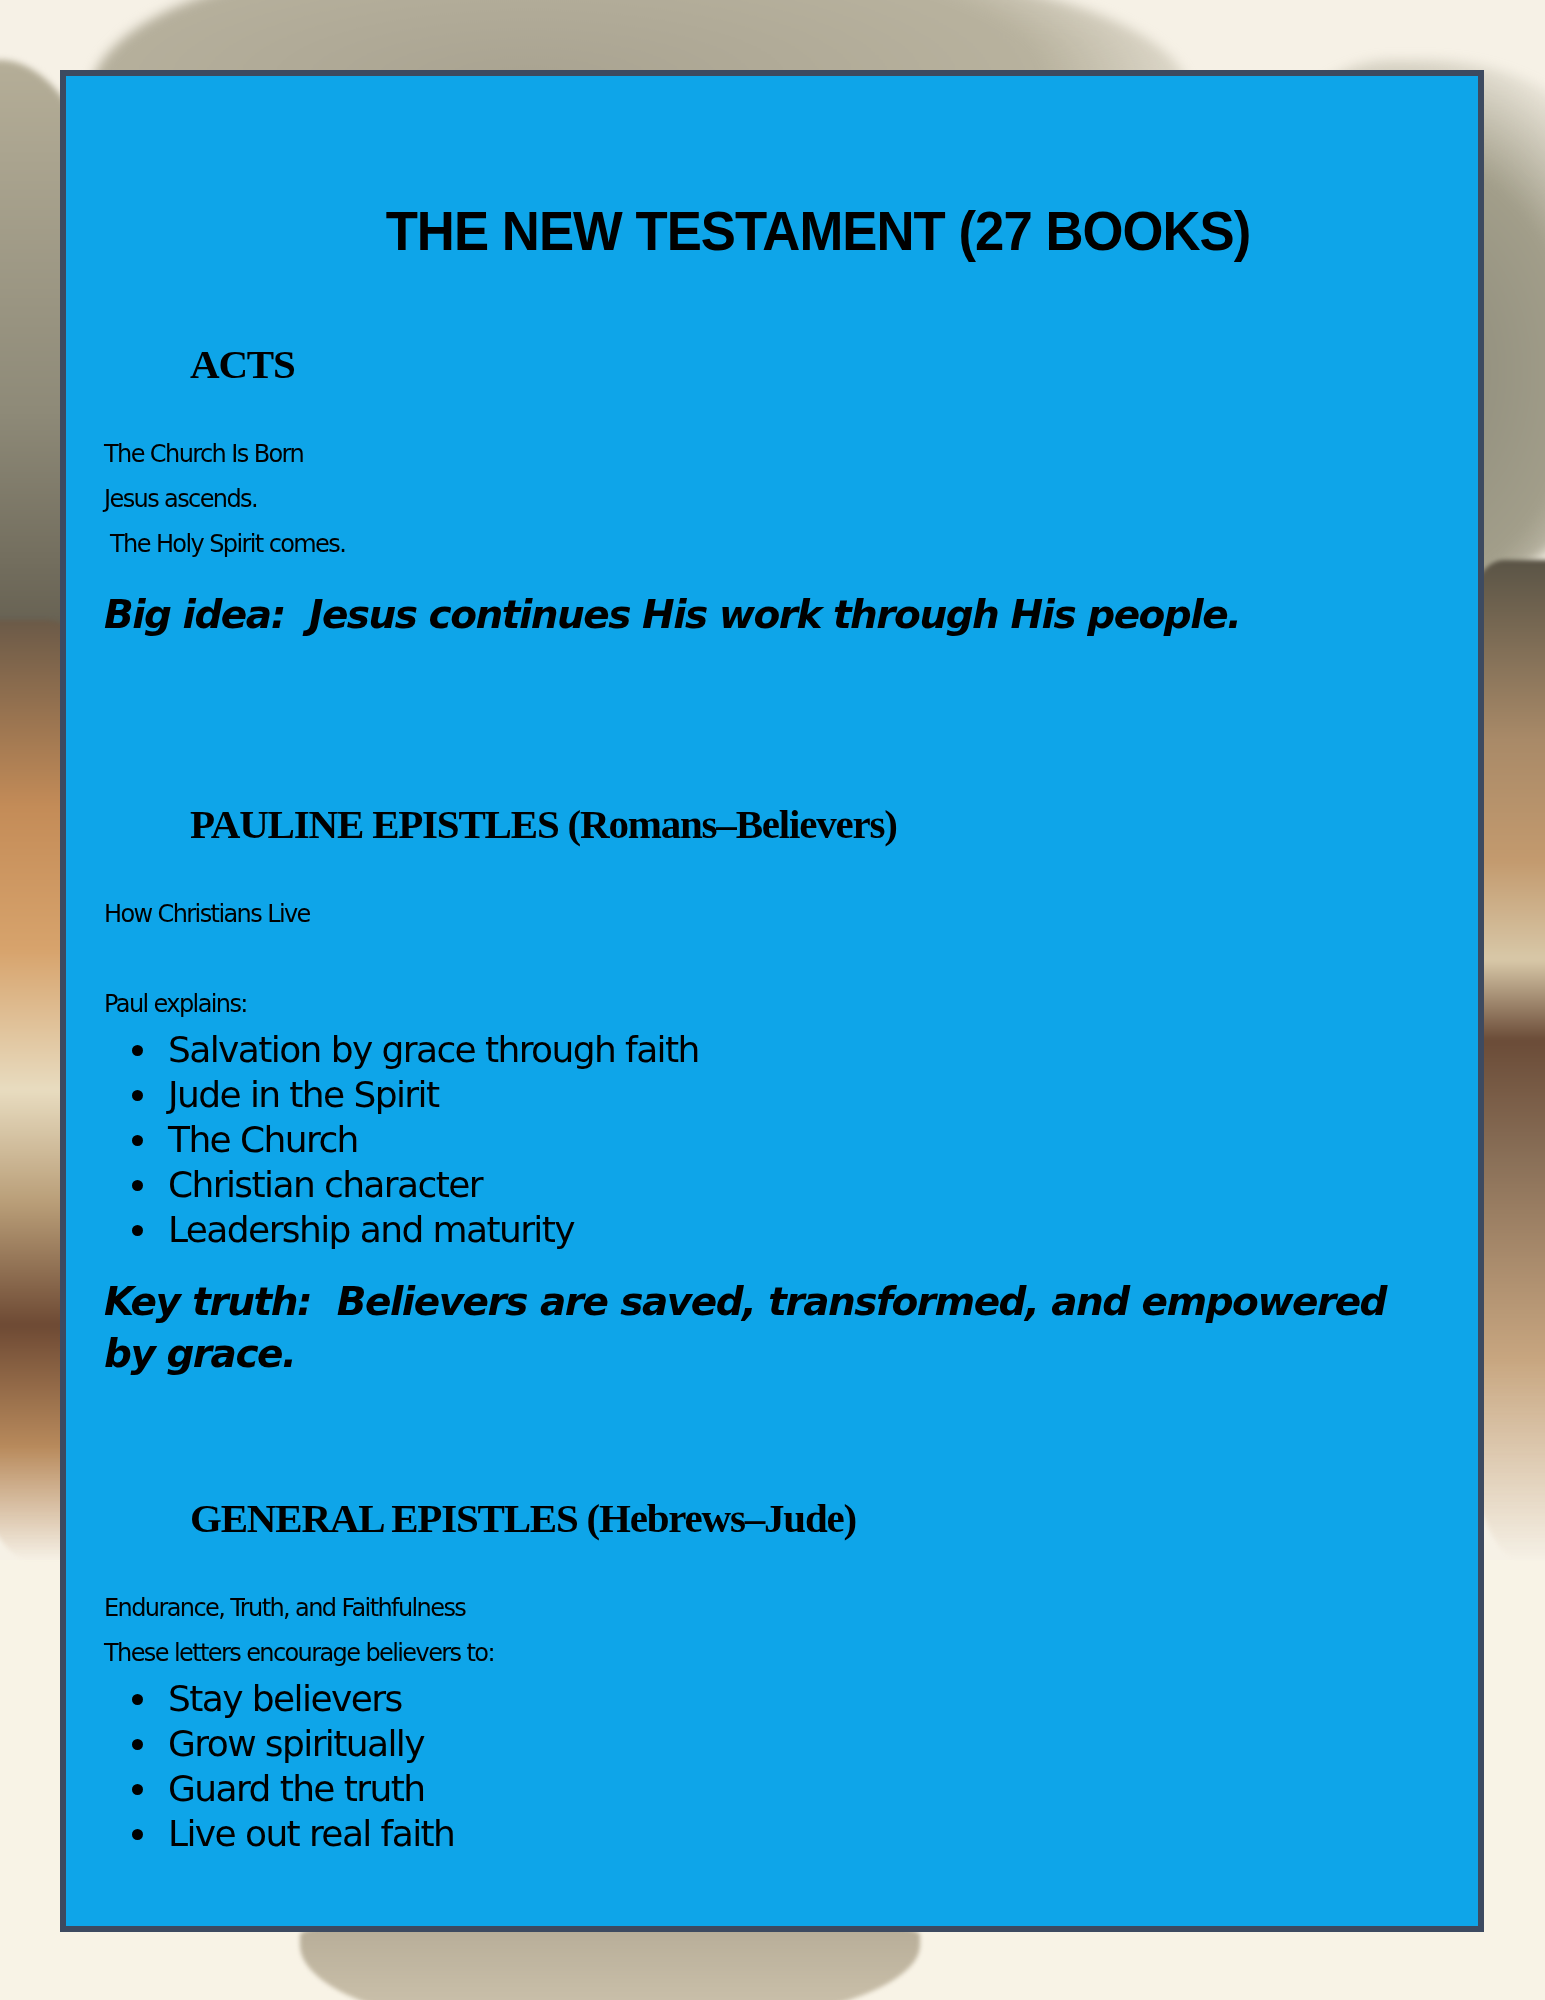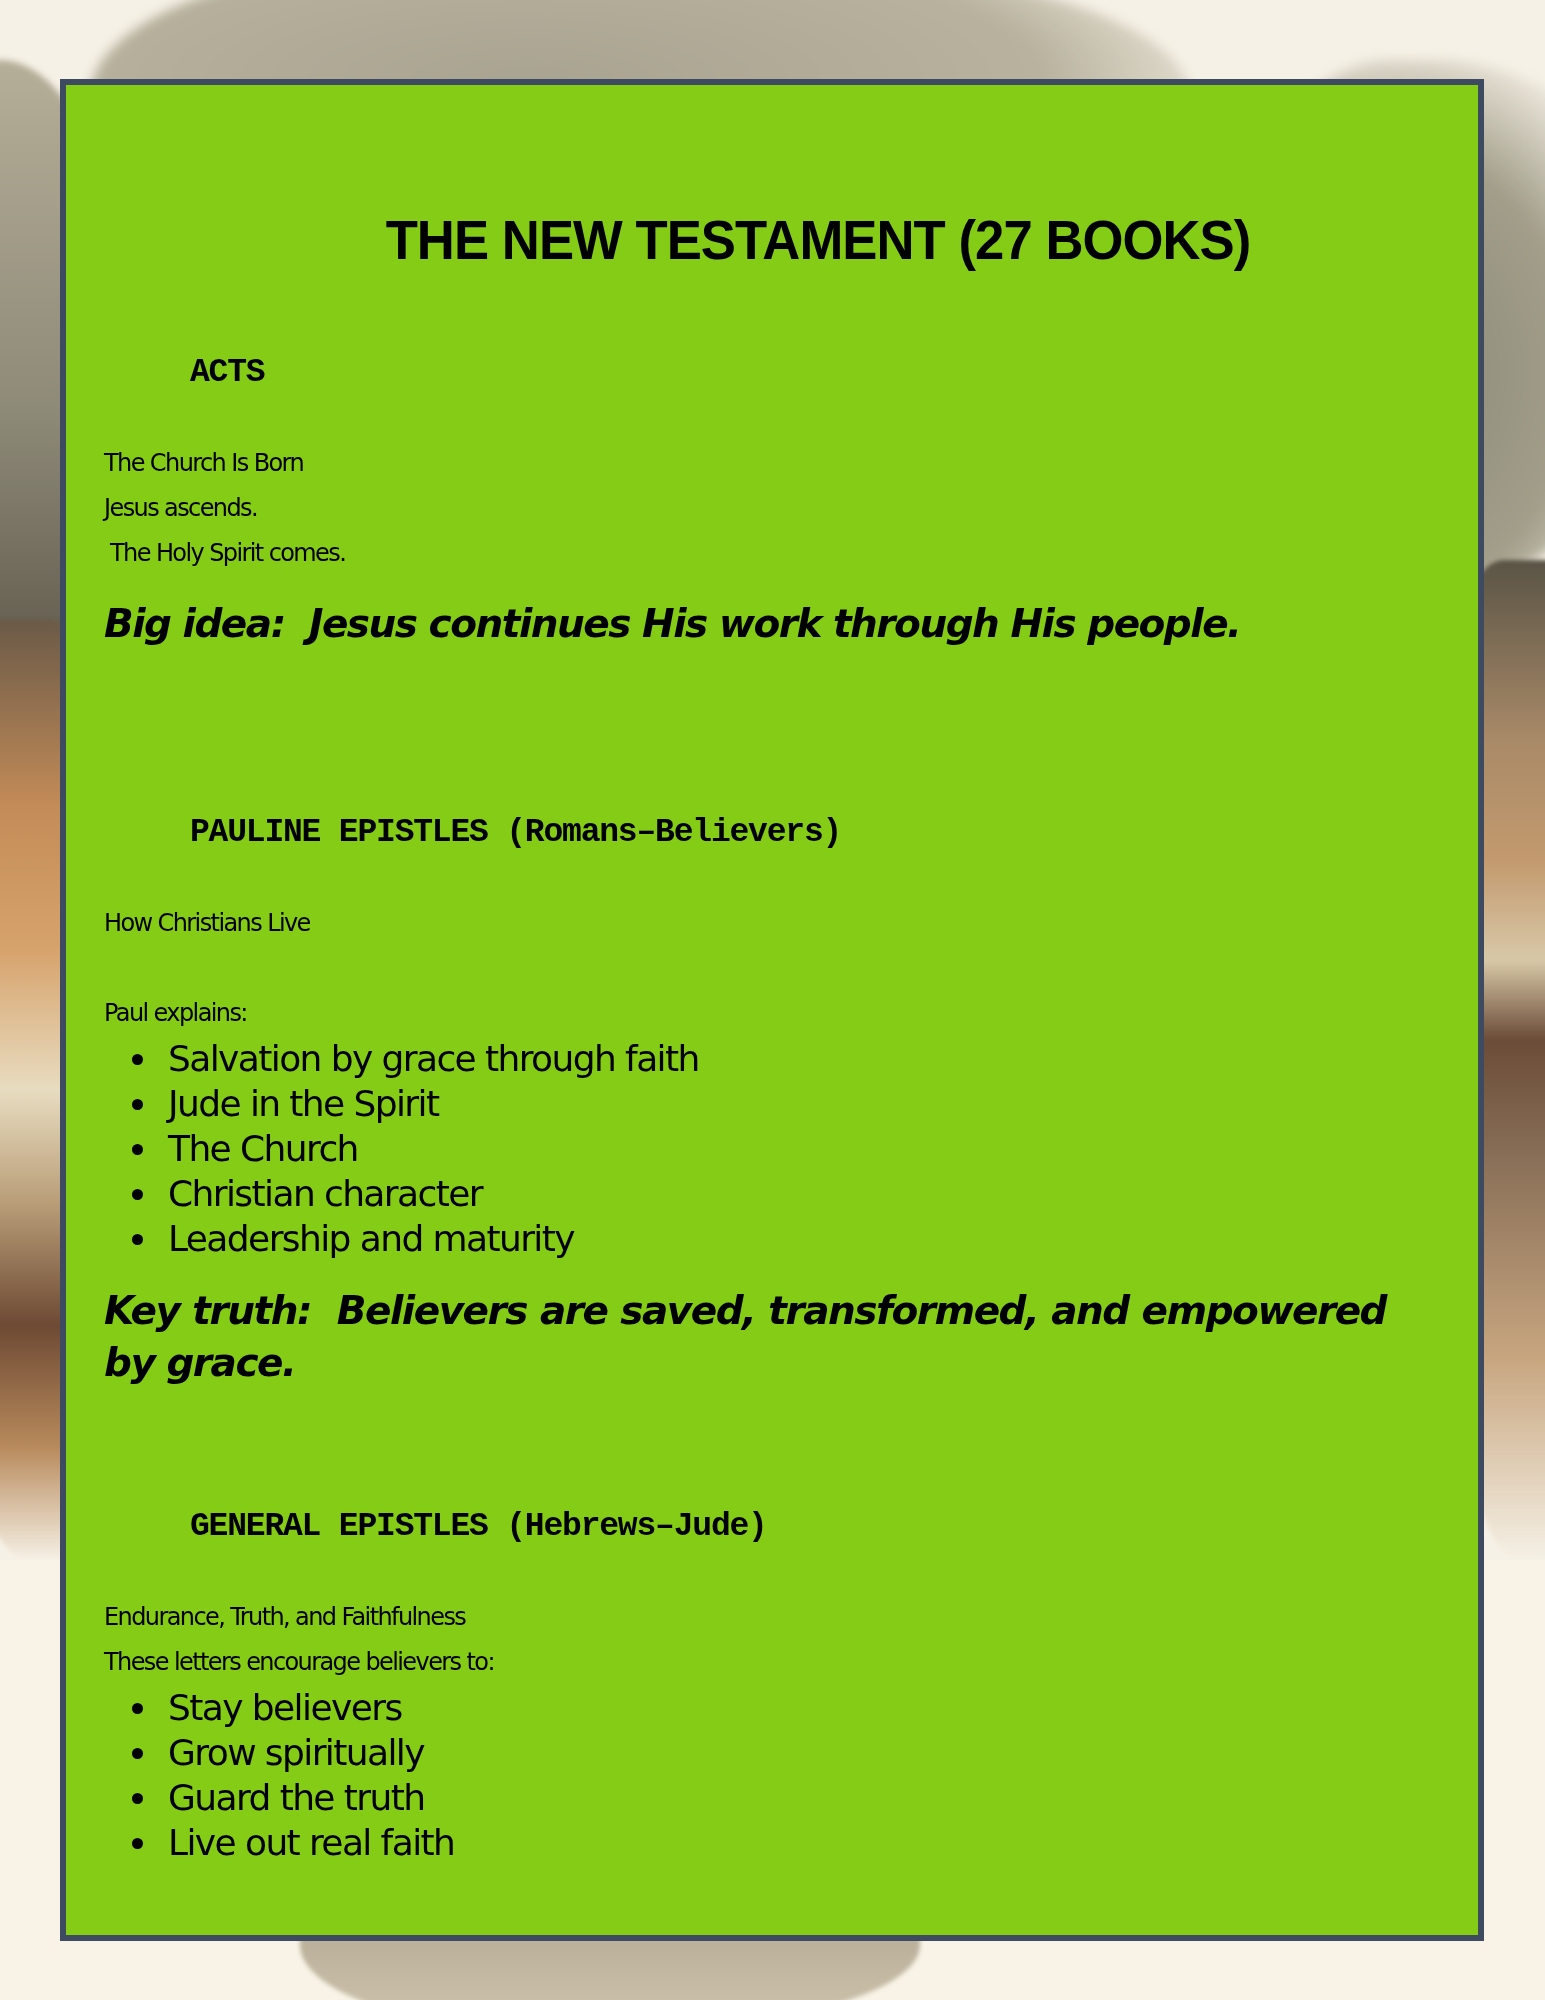--- a/index.html
+++ b/index.html
@@ -63,24 +63,24 @@
       left: -40px; top: 1560px; width: 1650px; height: 460px;
       background: #f8f3e6;
       border-radius: 0;
       filter: none;
     }
 
     
     .frame {
       position: absolute;
       left: 60px;
-      top: 79px;
+      top: 70px;
       width: 1412px;
       height: 1850px;
-      background: #84cc16;
+      background: #0ea5e9;
       border: 6px solid #3d4a60;
       z-index: 1;
       box-sizing: content-box;
     }
     .content {
       position: absolute;
       left: 38px;
       top: 0;
       right: 92px;
       color: #000;
@@ -100,23 +100,23 @@
       transform-origin: center;
       color: #000;
     }
     .section {
       position: absolute;
       left: 0;
       right: 0;
     }
     .heading {
       margin: 0 0 0 86px;
-      font-family: Liberation Mono, monospace;
+      font-family: Liberation Serif, serif;
       font-weight: 700;
-      font-size: 33px;
+      font-size: 41px;
       letter-spacing: -1.2px;
       line-height: 40px;
     }
     .lead, .line {
       margin: 0;
       font-family: "DejaVu Sans", sans-serif;
       font-size: 24px;
       letter-spacing: -1.6px;
       line-height: 45px;
       white-space: pre;

